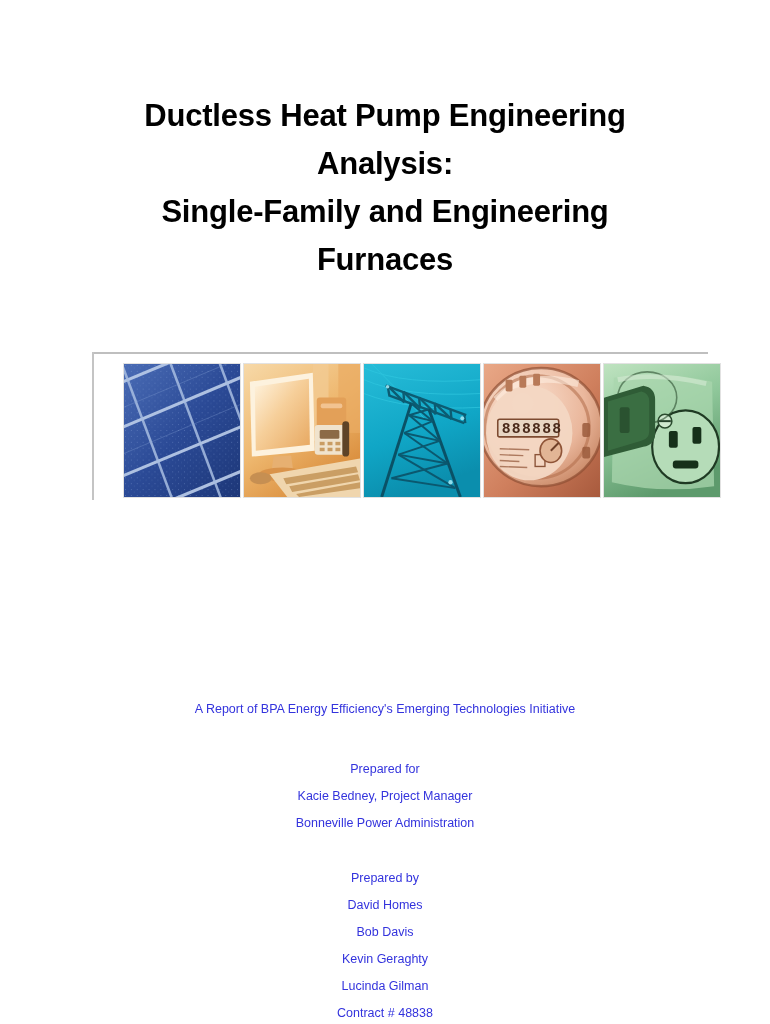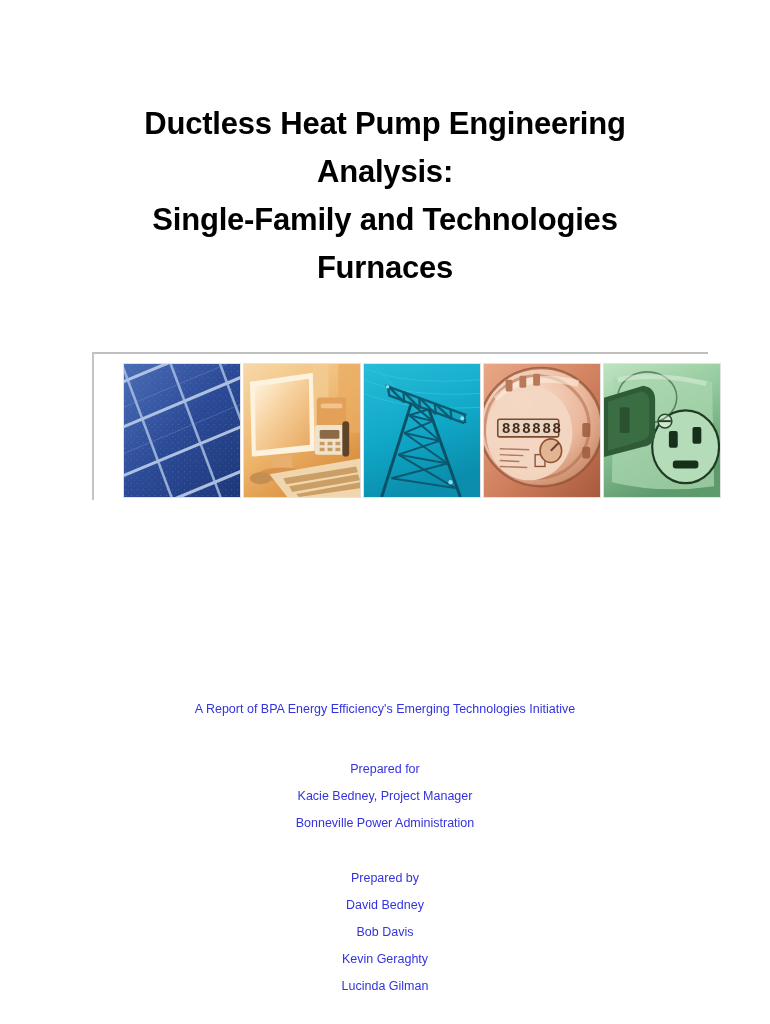--- a/index.html
+++ b/index.html
@@ -23,21 +23,21 @@
     top: 88px;
     width: 600px;
     text-align: center;
   }
   .doc-title {
     font-size: 31px;
     font-weight: bold;
     line-height: 48px;
     letter-spacing: -0.2px;
     color: #000000;
-    margin: 12px;
+    margin: 4px;
   }
   .doc-date {
     margin-top: 10px;
     font-size: 13.5px;
     font-weight: normal;
     line-height: 16px;
     color: #1a1a1a;
   }
 
   
@@ -103,21 +103,21 @@
   .credits .gap-md { height: 18px; }
   .credits .line { margin: 10px; }
 </style>
 </head>
 <body>
 
 <div class="title-block">
   <div class="doc-title">
     <div>Ductless Heat Pump Engineering</div>
     <div>Analysis:</div>
-    <div>Single-Family and Technologies</div>
+    <div>Single-Family and Engineering</div>
     <div>Furnaces</div>
   </div>
 </div>
 
 <div class="strip-wrap">
   <div class="strip-rule"></div>
   <div class="strip-left-edge"></div>
 
   <div class="strip">
 
@@ -365,17 +365,18 @@
 
   <div class="gap-lg"></div>
 
   <p class="line">Prepared for</p>
   <p class="line">Kacie Bedney, Project Manager</p>
   <p class="line">Bonneville Power Administration</p>
 
   <div class="gap-md"></div>
 
   <p class="line">Prepared by</p>
-  <p class="line">David Bedney</p>
+  <p class="line">David Homes</p>
   <p class="line">Bob Davis</p>
   <p class="line">Kevin Geraghty</p>
   <p class="line">Lucinda Gilman</p>
+  <p class="line">Contract # 48838</p>
 </div>
 
 </body></html>

